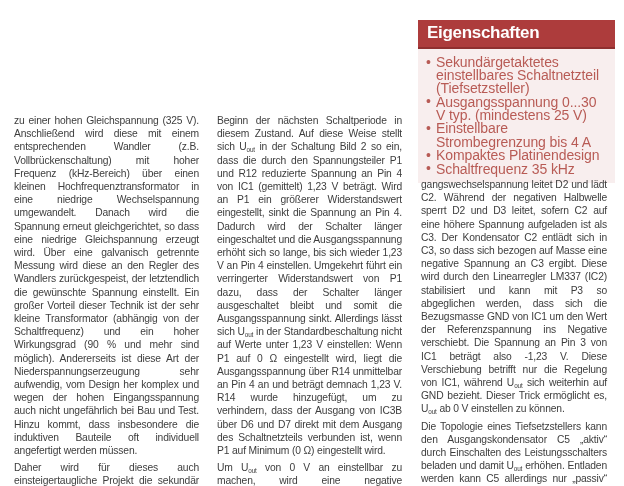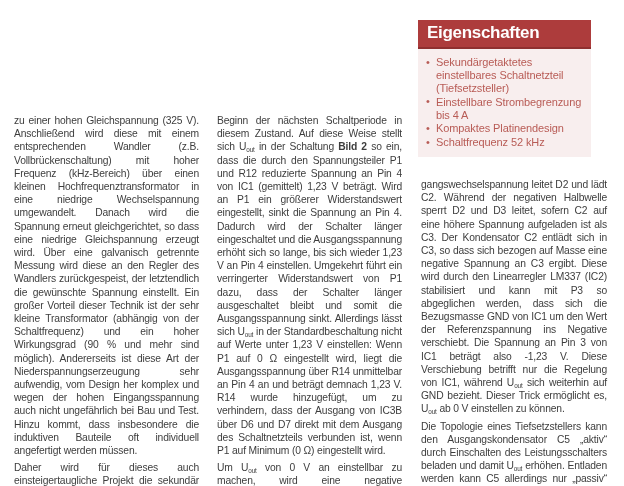--- a/index.html
+++ b/index.html
@@ -24,43 +24,43 @@
     font-size:10.3px;
     line-height:13.2px;
     letter-spacing:-0.15px;
     hyphens:auto;-webkit-hyphens:auto;
   }
   .col p{margin:4px;}
   #col-left{left:10px;top:110px;width:193px;}
   #col-mid{left:213px;top:110px;width:193px;}
   #col-right{left:417px;top:174px;width:194px;}
   sub{font-size:0.62em;vertical-align:-0.28em;line-height:0;}
-  b{font-weight:bold;}
+  b{font-weight:normal;}
 
   #features-box{
     position:absolute;
-    left:418px;top:20px;width:173px;
+    left:418px;top:20px;width:197px;
     background:var(--box-bg);
     padding-bottom:7px;
   }
   #features-header{
     background:var(--accent);
     border-bottom:2px solid var(--accent-dark);
     color:#ffffff;
     font-weight:bold;
     font-size:17px;
     letter-spacing:-0.3px;
     padding:3px 8px 4px 9px;
   }
   #features-list{
     list-style:none;
     margin:7px 6px 0 7px;
     padding:0;
     color:var(--bullet);
-    font-size:11px;
+    font-size:14px;
     line-height:13.1px;
     letter-spacing:-0.1px;
   }
   #features-list li{
     position:relative;
     padding-left:11px;
     margin-bottom:0.5px;
   }
   #features-list li::before{
     content:"\2022";
@@ -68,23 +68,24 @@
     left:1px;top:-0.5px;
   }
 </style>
 </head>
 <body style="background: rgb(255, 255, 255); color: rgb(61, 61, 61);">
 
 <div id="features-box">
   <div id="features-header">Eigenschaften</div>
   <ul id="features-list">
       <li>Sekundärgetaktetes einstellbares Schaltnetzteil (Tiefsetzsteller)</li>
+      <li>Ausgangsspannung 0...30 V typ. (mindestens 25 V)</li>
       <li>Einstellbare Strombegrenzung bis 4 A</li>
       <li>Kompaktes Platinendesign</li>
-      <li>Schaltfrequenz 52 kHz</li>
+      <li>Schaltfrequenz 35 kHz</li>
     </ul>
 </div>
 
 <div id="col-left" class="col">
     <p>zu einer hohen Gleichspannung (325 V). Anschließend wird diese mit einem entsprechenden Wandler (z.B. Vollbrückenschaltung) mit hoher Frequenz (kHz-Bereich) über einen kleinen Hochfrequenztransformator in eine niedrige Wechselspannung umgewandelt. Danach wird die Spannung erneut gleichgerichtet, so dass eine niedrige Gleichspannung erzeugt wird. Über eine galvanisch getrennte Messung wird diese an den Regler des Wandlers zurückgespeist, der letztendlich die gewünschte Spannung einstellt. Ein großer Vorteil dieser Technik ist der sehr kleine Transformator (abhängig von der Schaltfrequenz) und ein hoher Wirkungsgrad (90 % und mehr sind möglich). Andererseits ist diese Art der Niederspannungserzeugung sehr aufwendig, vom Design her komplex und wegen der hohen Eingangsspannung auch nicht ungefährlich bei Bau und Test. Hinzu kommt, dass insbesondere die induktiven Bauteile oft individuell angefertigt werden müssen.</p>
     <p>Daher wird für dieses auch einsteigertaugliche Projekt die sekundär getaktete Variante verwendet. Als Topologie kommt dabei ein Tiefsetzsteller (Buck-Converter [3]) zum Einsatz.</p>
   </div>
 <div id="col-mid" class="col">
     <p>Beginn der nächsten Schaltperiode in diesem Zustand. Auf diese Weise stellt sich U<sub>out</sub> in der Schaltung <b>Bild 2</b> so ein, dass die durch den Spannungsteiler P1 und R12 reduzierte Spannung an Pin 4 von IC1 (gemittelt) 1,23 V beträgt. Wird an P1 ein größerer Widerstandswert eingestellt, sinkt die Spannung an Pin 4. Dadurch wird der Schalter länger eingeschaltet und die Ausgangsspannung erhöht sich so lange, bis sich wieder 1,23 V an Pin 4 einstellen. Umgekehrt führt ein verringerter Widerstandswert von P1 dazu, dass der Schalter länger ausgeschaltet bleibt und somit die Ausgangsspannung sinkt. Allerdings lässt sich U<sub>out</sub> in der Standardbeschaltung nicht auf Werte unter 1,23 V einstellen: Wenn P1 auf 0 Ω eingestellt wird, liegt die Ausgangsspannung über R14 unmittelbar an Pin 4 an und beträgt demnach 1,23 V. R14 wurde hinzugefügt, um zu verhindern, dass der Ausgang von IC3B über D6 und D7 direkt mit dem Ausgang des Schaltnetzteils verbunden ist, wenn P1 auf Minimum (0 Ω) eingestellt wird.</p>
     <p>Um U<sub>out</sub> von 0 V an einstellbar zu machen, wird eine negative Hilfsspannung erzeugt: Während der positiven Halbwelle der Ein-</p>

